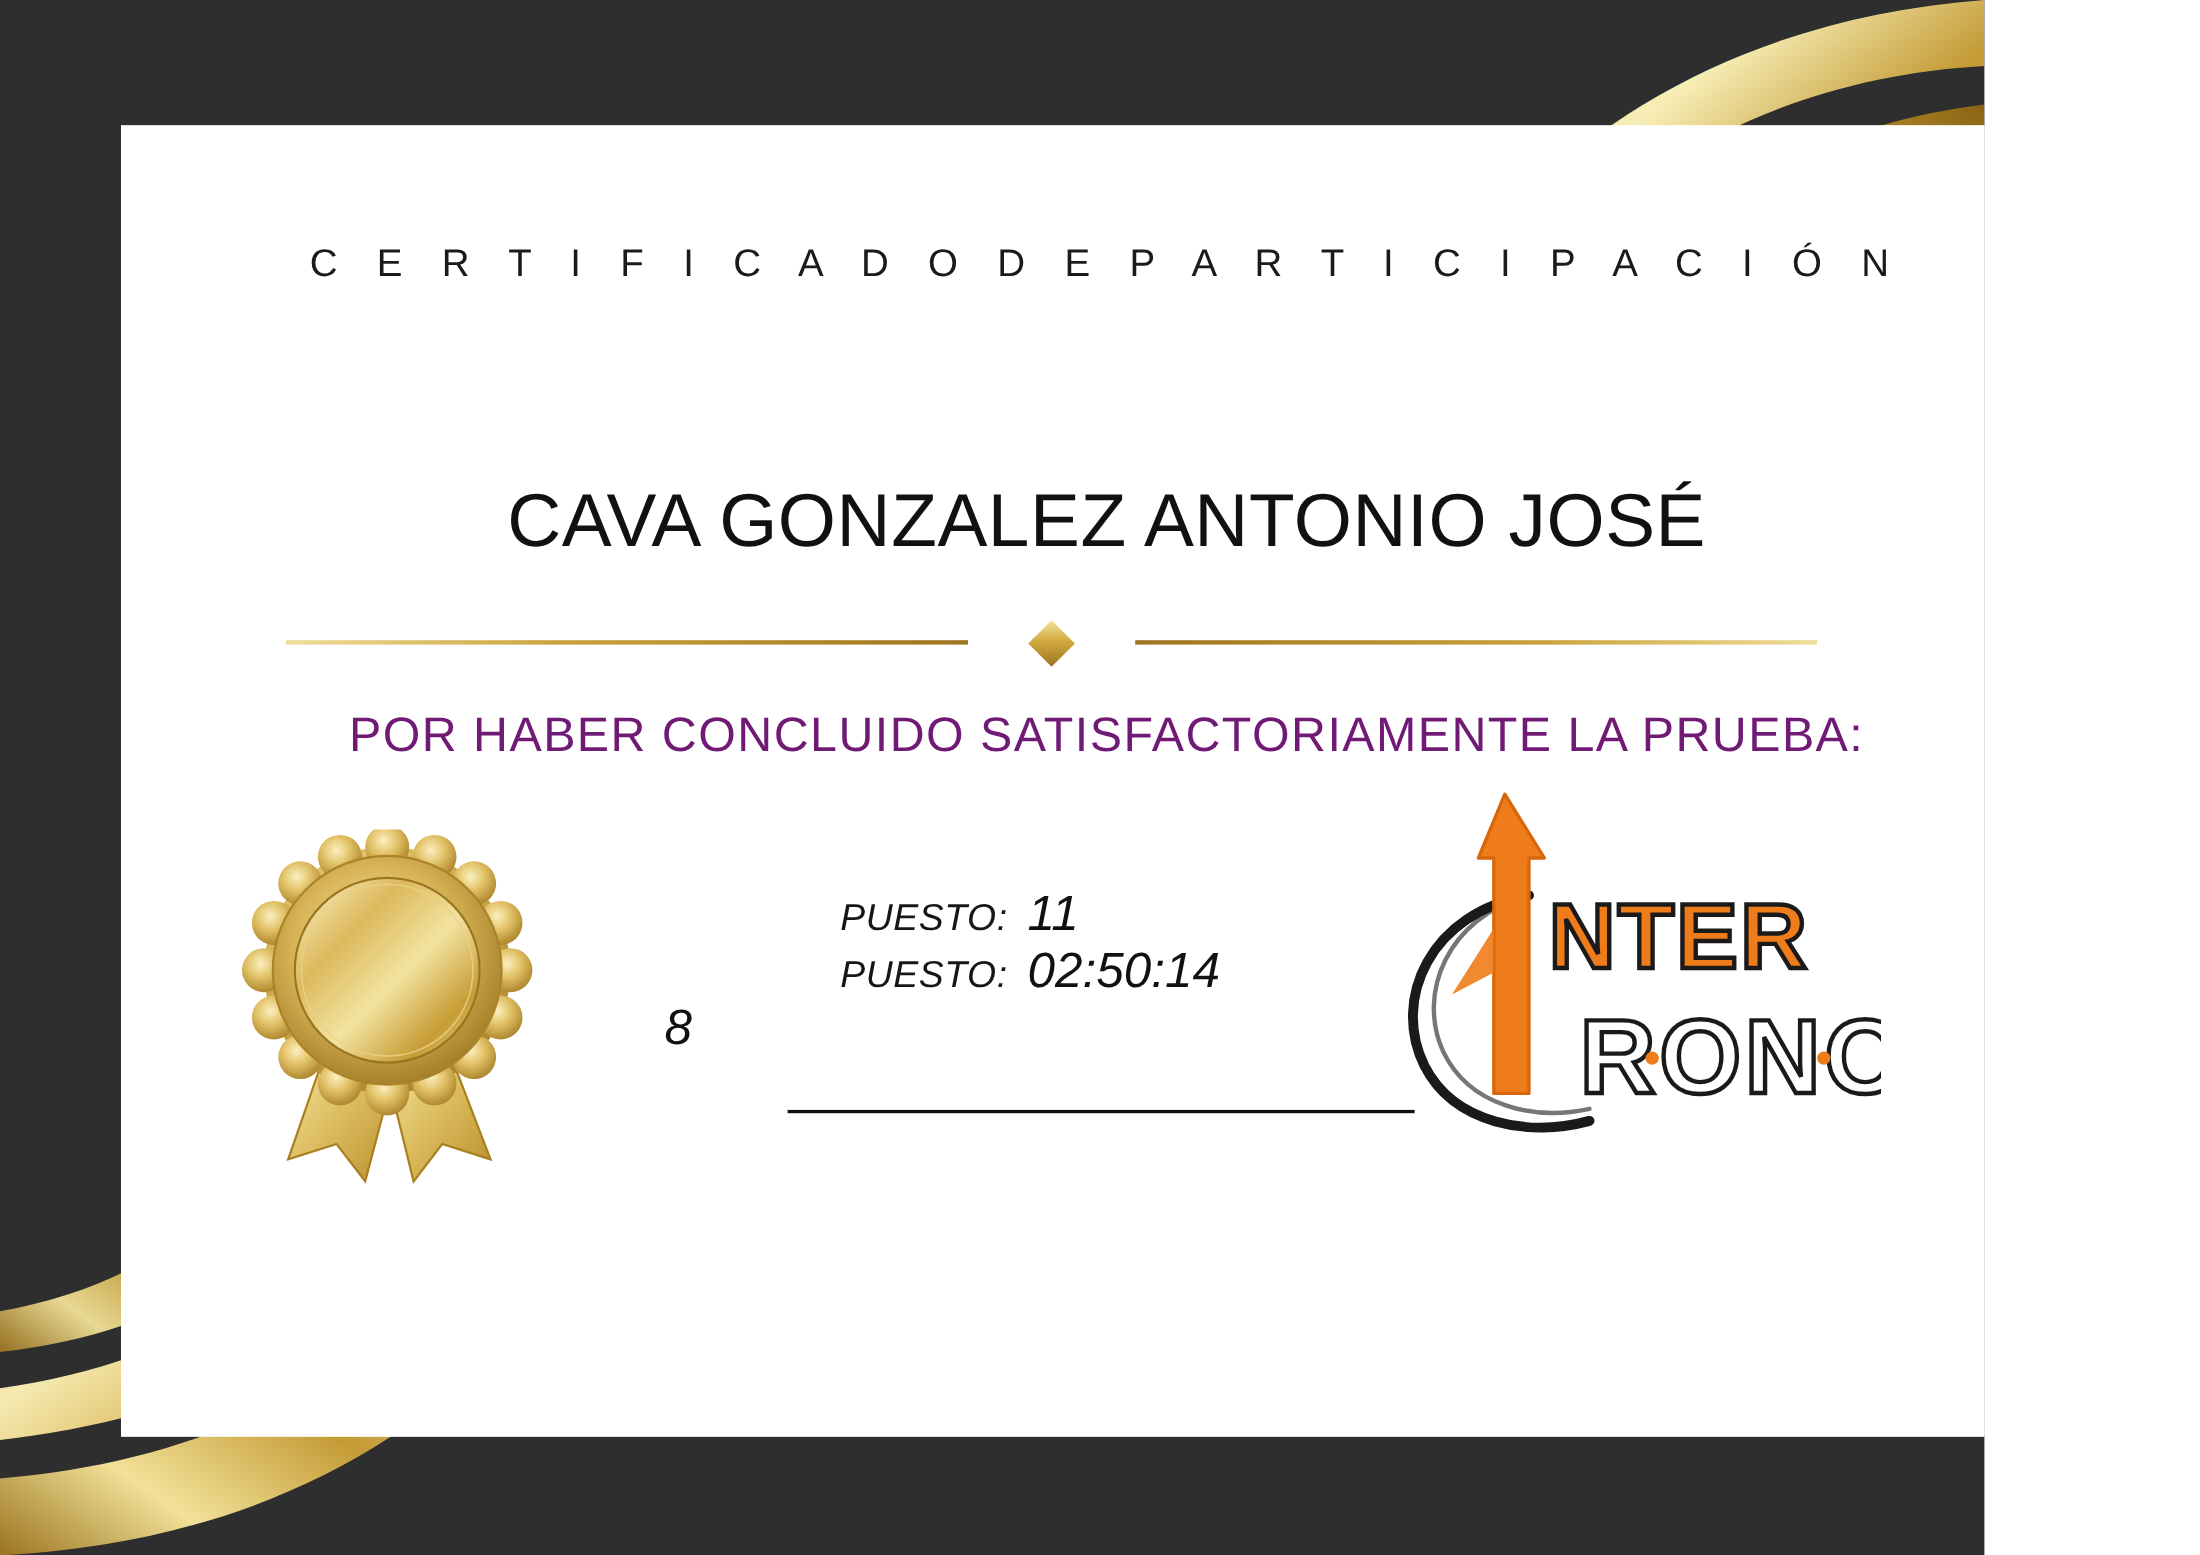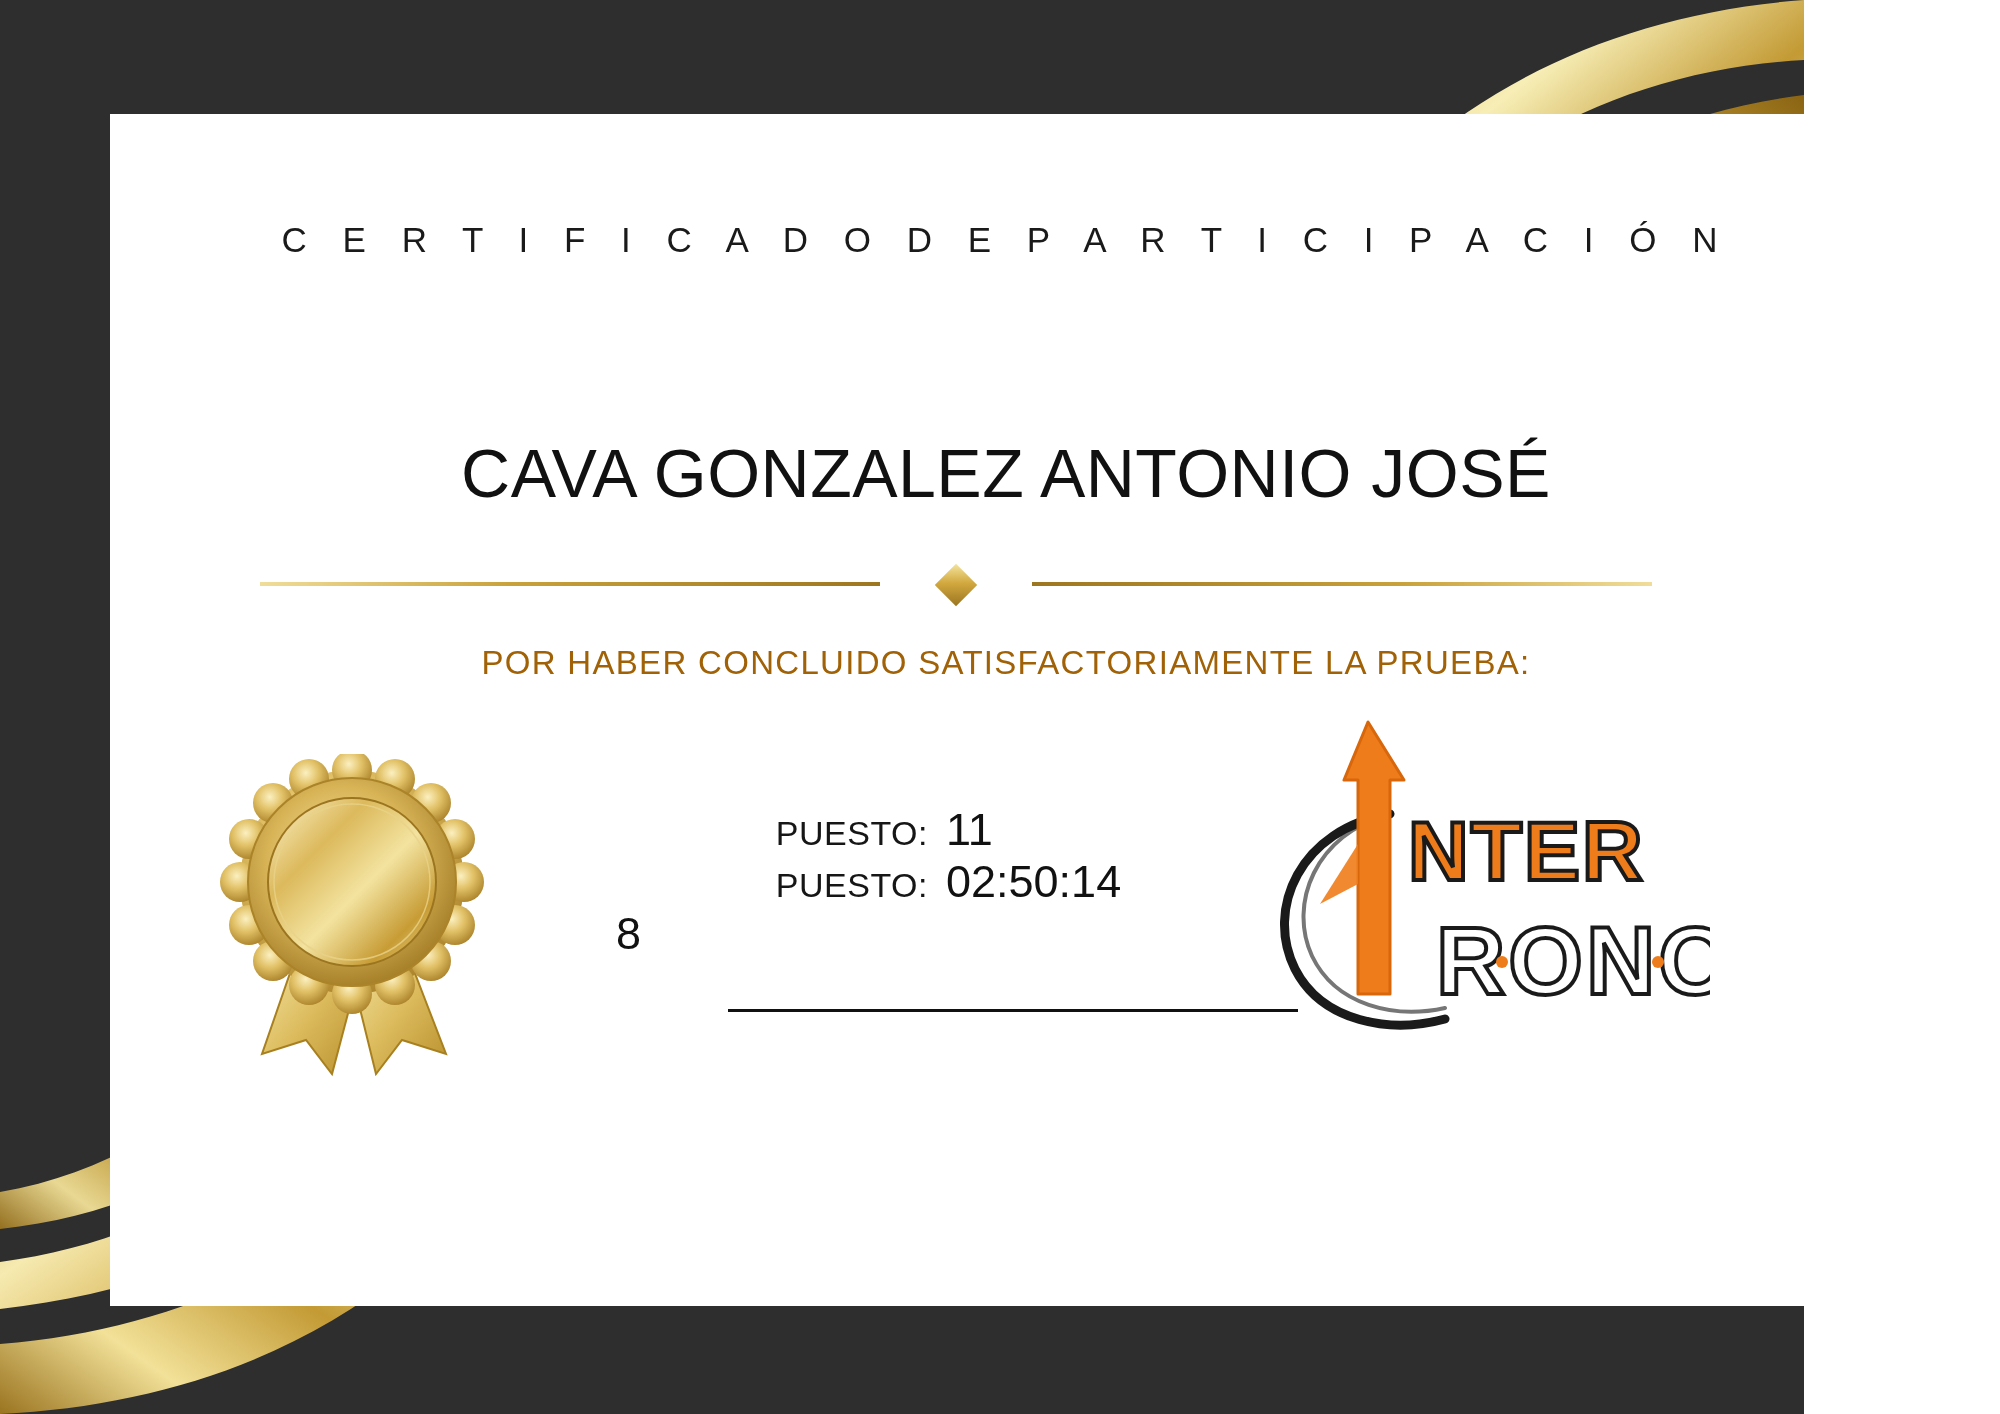--- a/index.html
+++ b/index.html
@@ -125,32 +125,33 @@
     transform: rotate(45deg);
     background: linear-gradient(135deg, #f4e49e 0%, #d2a93f 45%, #9b7420 100%);
   }
 
   .subtitle {
     position: absolute;
     top: 530px;
     left: 0;
     width: 100%;
     text-align: center;
-    font-size: 33px;
+    font-size: 44px;
     letter-spacing: 1.3px;
-    color: #a16207;
+    color: #701a75;
     white-space: nowrap;
   }
 
   
   .results {
     position: absolute;
-    left: 488px;
+    left: 476px;
     top: 690px;
     width: 600px;
+    font-style: italic;
   }
   .result-row {
     display: flex;
     align-items: baseline;
     height: 52px;
   }
   .result-label {
     width: 330px;
     text-align: right;
     font-size: 34px;

